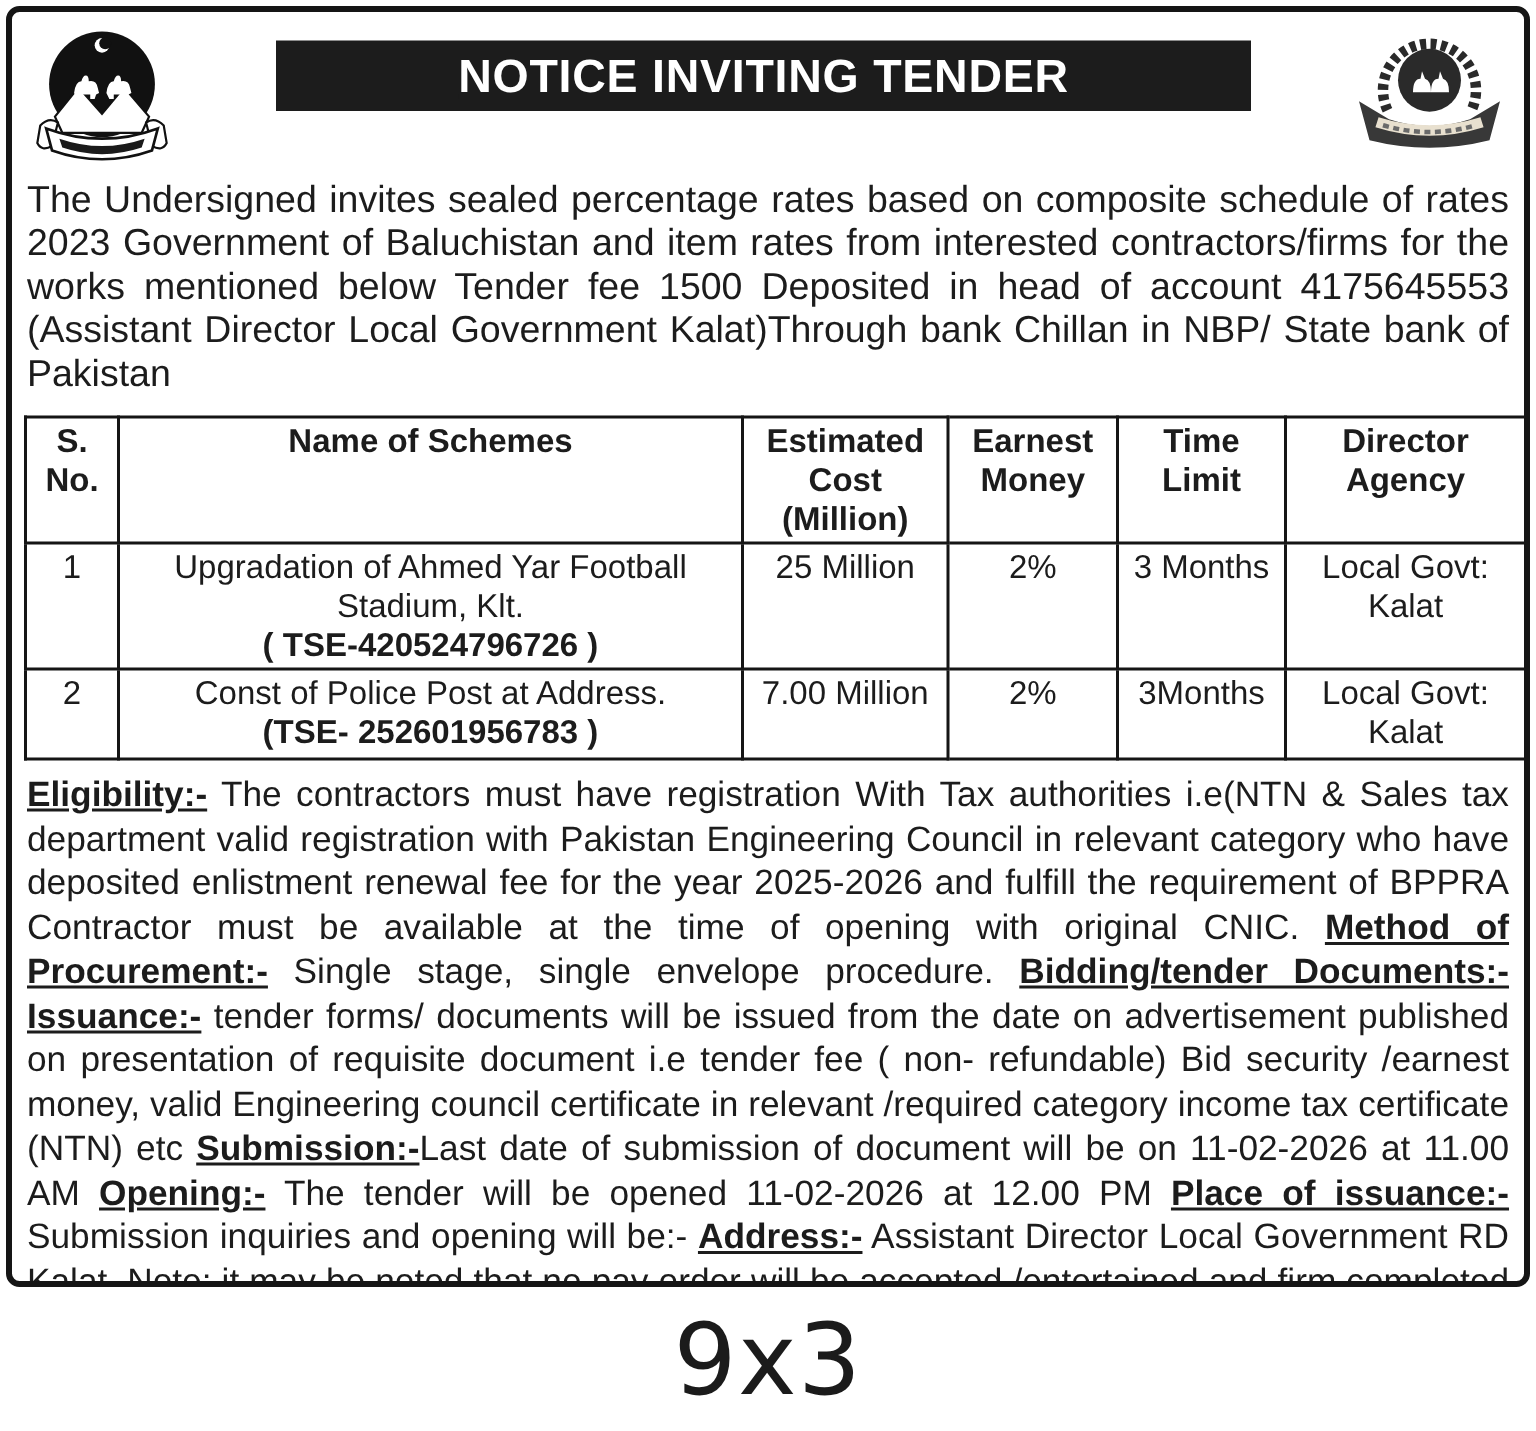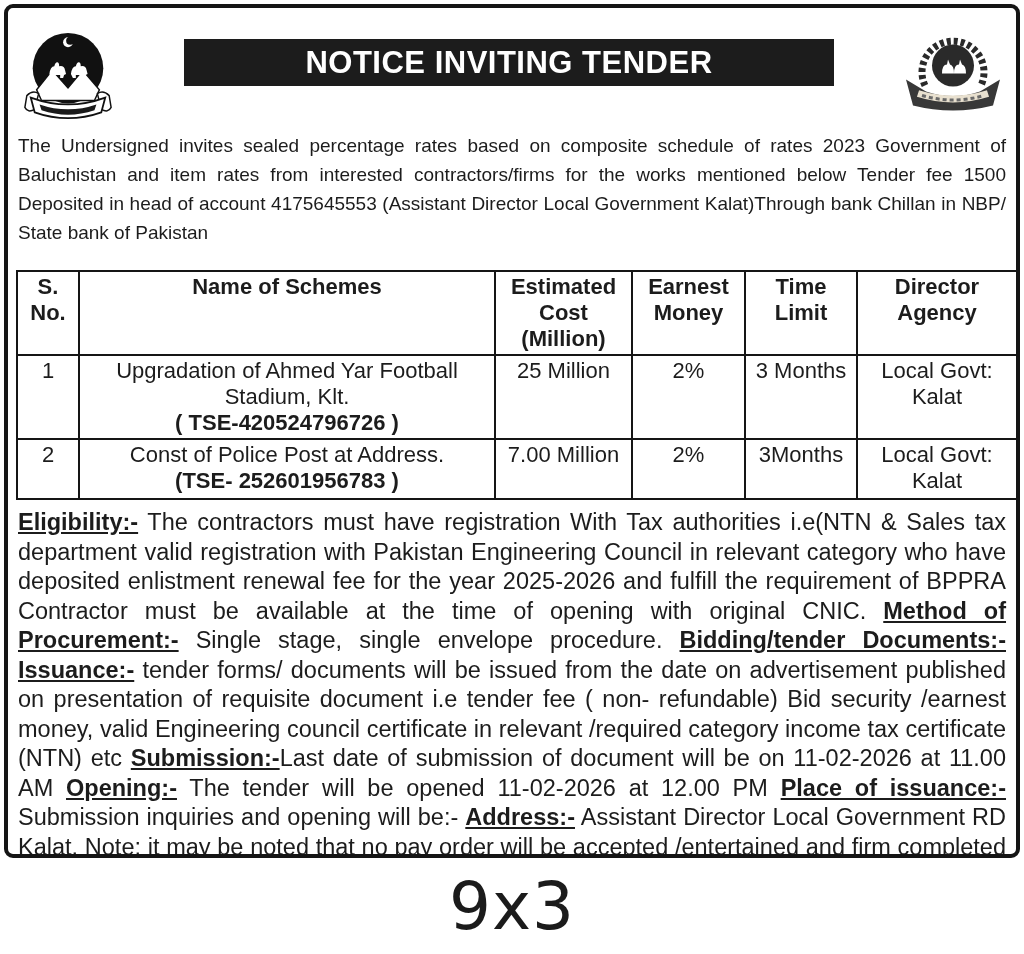--- a/index.html
+++ b/index.html
@@ -1,21 +1,21 @@
 <!DOCTYPE html>
 <html><head>
 <meta charset="utf-8">
 <style>
   html,body{margin:0;padding:0;background:#fff;}
   .page{width:1024px;height:954px;background:#fff;position:relative;font-family:"Liberation Sans",sans-serif;color:#1c1c1c;}
   .notice{margin:4px;border:4px solid #151515;border-radius:9px;height:854px;box-sizing:border-box;display:flex;flex-direction:column;overflow:hidden;background:#fff;}
-  .hdr{display:flex;align-items:flex-start;padding:21px 8px 0 8px;text-decoration:underline;}
+  .hdr{display:flex;align-items:flex-start;padding:9px 8px 0 8px;text-decoration:underline;}
   .logo{flex:none;}
   .titlebar{flex:1;background:#1c1c1c;color:#fff;text-align:center;font-weight:bold;font-size:31px;line-height:47px;height:47px;margin:10px 64px 0 64px;letter-spacing:.5px;}
-  .intro{margin:4px 10px 14px 10px;font-size:19px;line-height:29px;text-align:justify;}
+  .intro{margin:4px 10px 4px 10px;font-size:25px;line-height:29px;text-align:justify;}
   table.schemes{border-collapse:collapse;margin:9px 8px 0 8px;width:1000px;table-layout:fixed;}
   .schemes th,.schemes td{border:2.5px solid #151515;font-size:22px;padding:2px 4px;vertical-align:top;overflow:hidden;}
   .schemes th{font-weight:bold;white-space:pre-line;height:74px;}
   .schemes td{height:54px;}
   .c{text-align:center;}
   .l{text-align:center;padding-left:8px;}
   .schemes .tse{font-weight:bold;}
   .terms{margin:8px 10px 16px 10px;font-size:23.5px;line-height:29.5px;text-align:justify;}
   .seg-h{font-weight:bold;text-decoration:underline;}
   .adsize{text-align:center;font-family:"DejaVu Sans",sans-serif;font-weight:normal;font-size:66px;margin-top:10px;letter-spacing:1px;color:#1b1b1b;}

